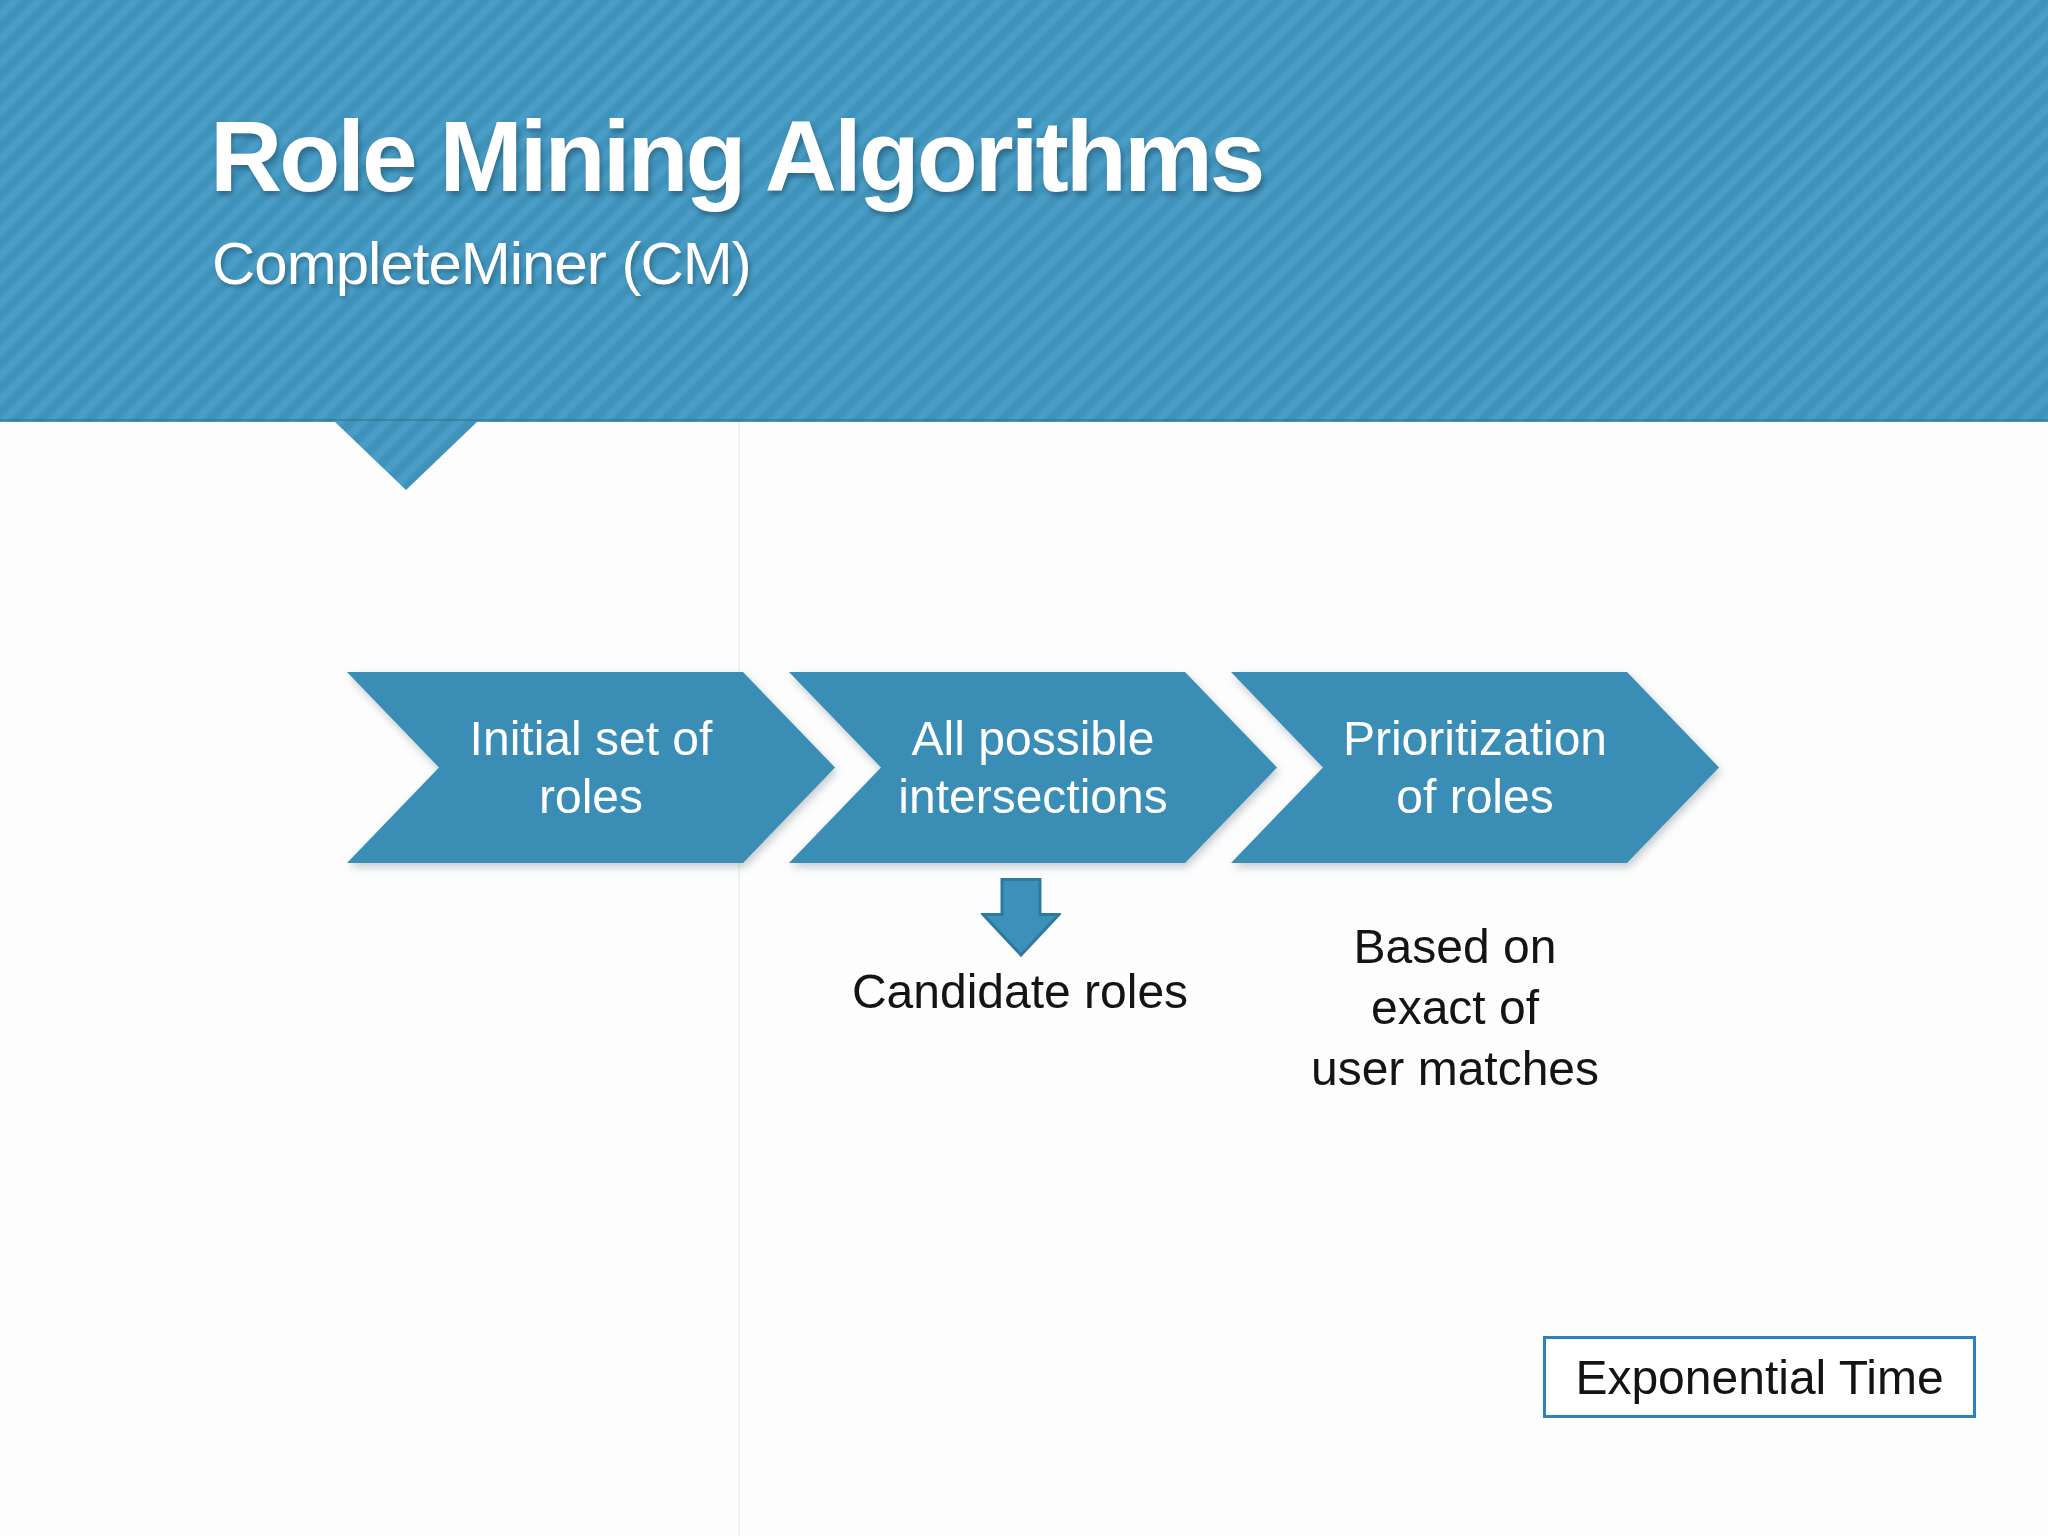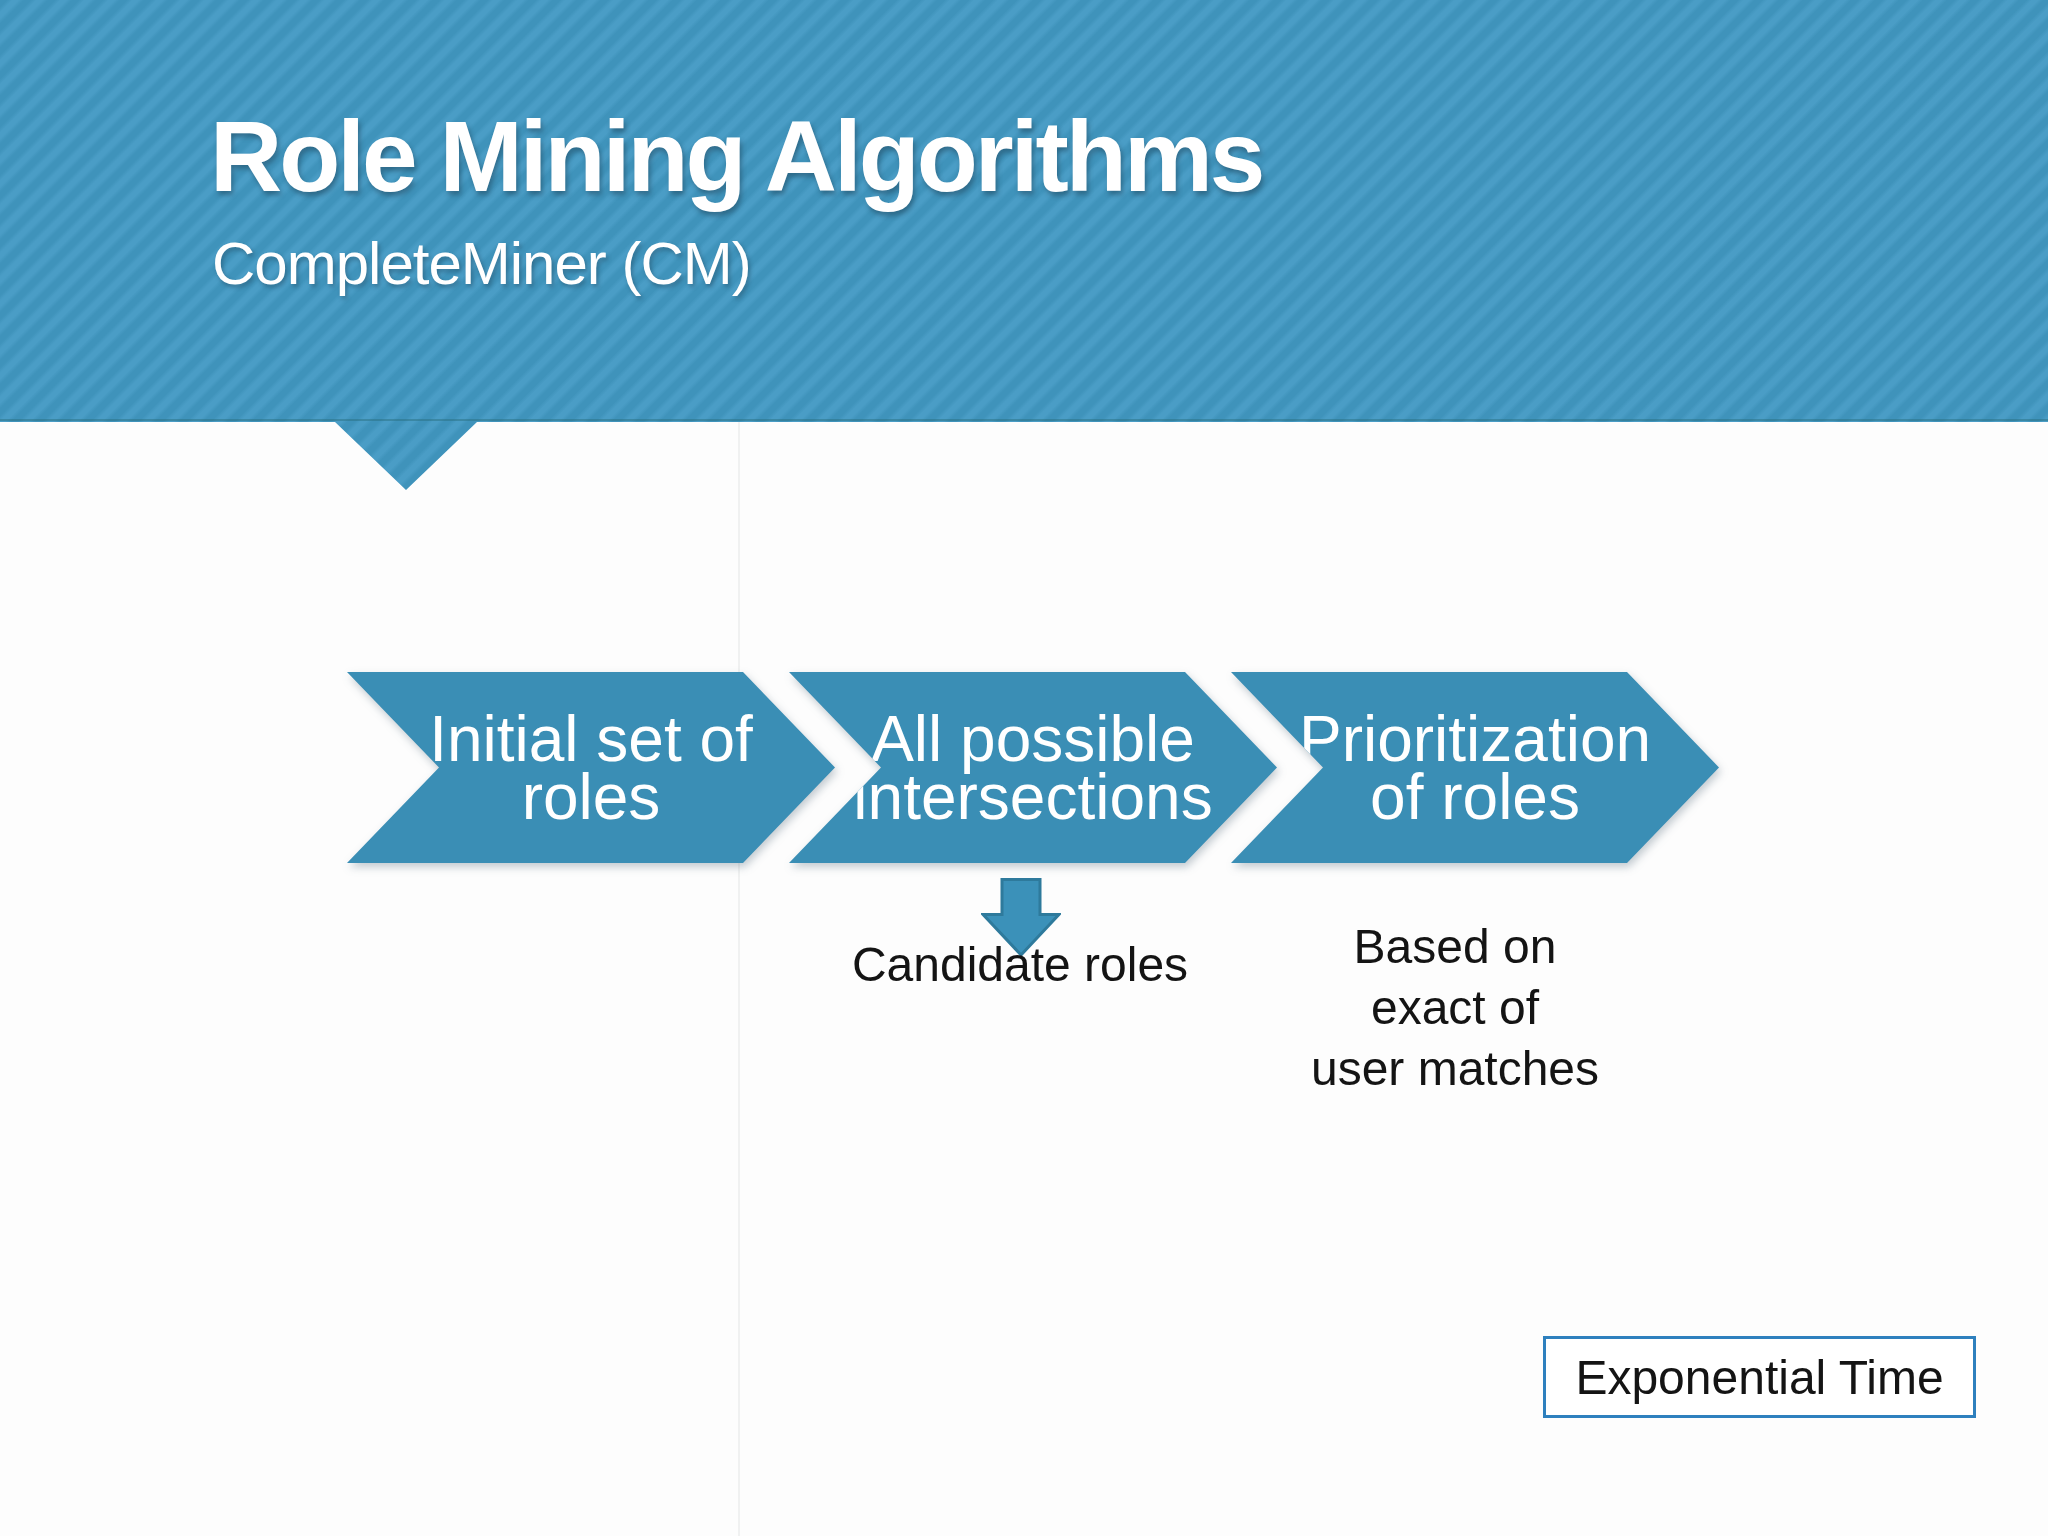--- a/index.html
+++ b/index.html
@@ -101,21 +101,21 @@
   }
   .chev-label {
     position: absolute;
     inset: 0;
     display: flex;
     flex-direction: column;
     align-items: center;
     justify-content: center;
     text-align: center;
     color: var(--chevron-text, #FFFFFF);
-    font-size: 64px;
+    font-size: 48px;
     line-height: 58px;
     font-weight: 400;
   }
   .chev-label span { display: block; }
 
   
   .down-arrow {
     position: absolute;
     left: 981px; top: 878px;
     width: 80px;
@@ -132,21 +132,21 @@
   .note {
     position: absolute;
     width: 500px;
     text-align: center;
     color: var(--note-text, #141414);
     font-size: 48px;
     font-weight: 400;
   }
   .note span { display: block; }
   .note.n1 { left: 340px;  top: 897px; line-height: 62px; }
-  .note.n2 { left: 770px;  top: 935px; line-height: 60px; }
+  .note.n2 { left: 770px;  top: 962px; line-height: 60px; }
   .note.n3 { left: 1205px; top: 916px; line-height: 61px; }
 
   
   .badge {
     position: absolute;
     left: 1507px; top: 1336px;
     width: 433px;
     height: 82px;
     box-sizing: border-box;
     border: 3px solid var(--badge-border, #2E80BE);

